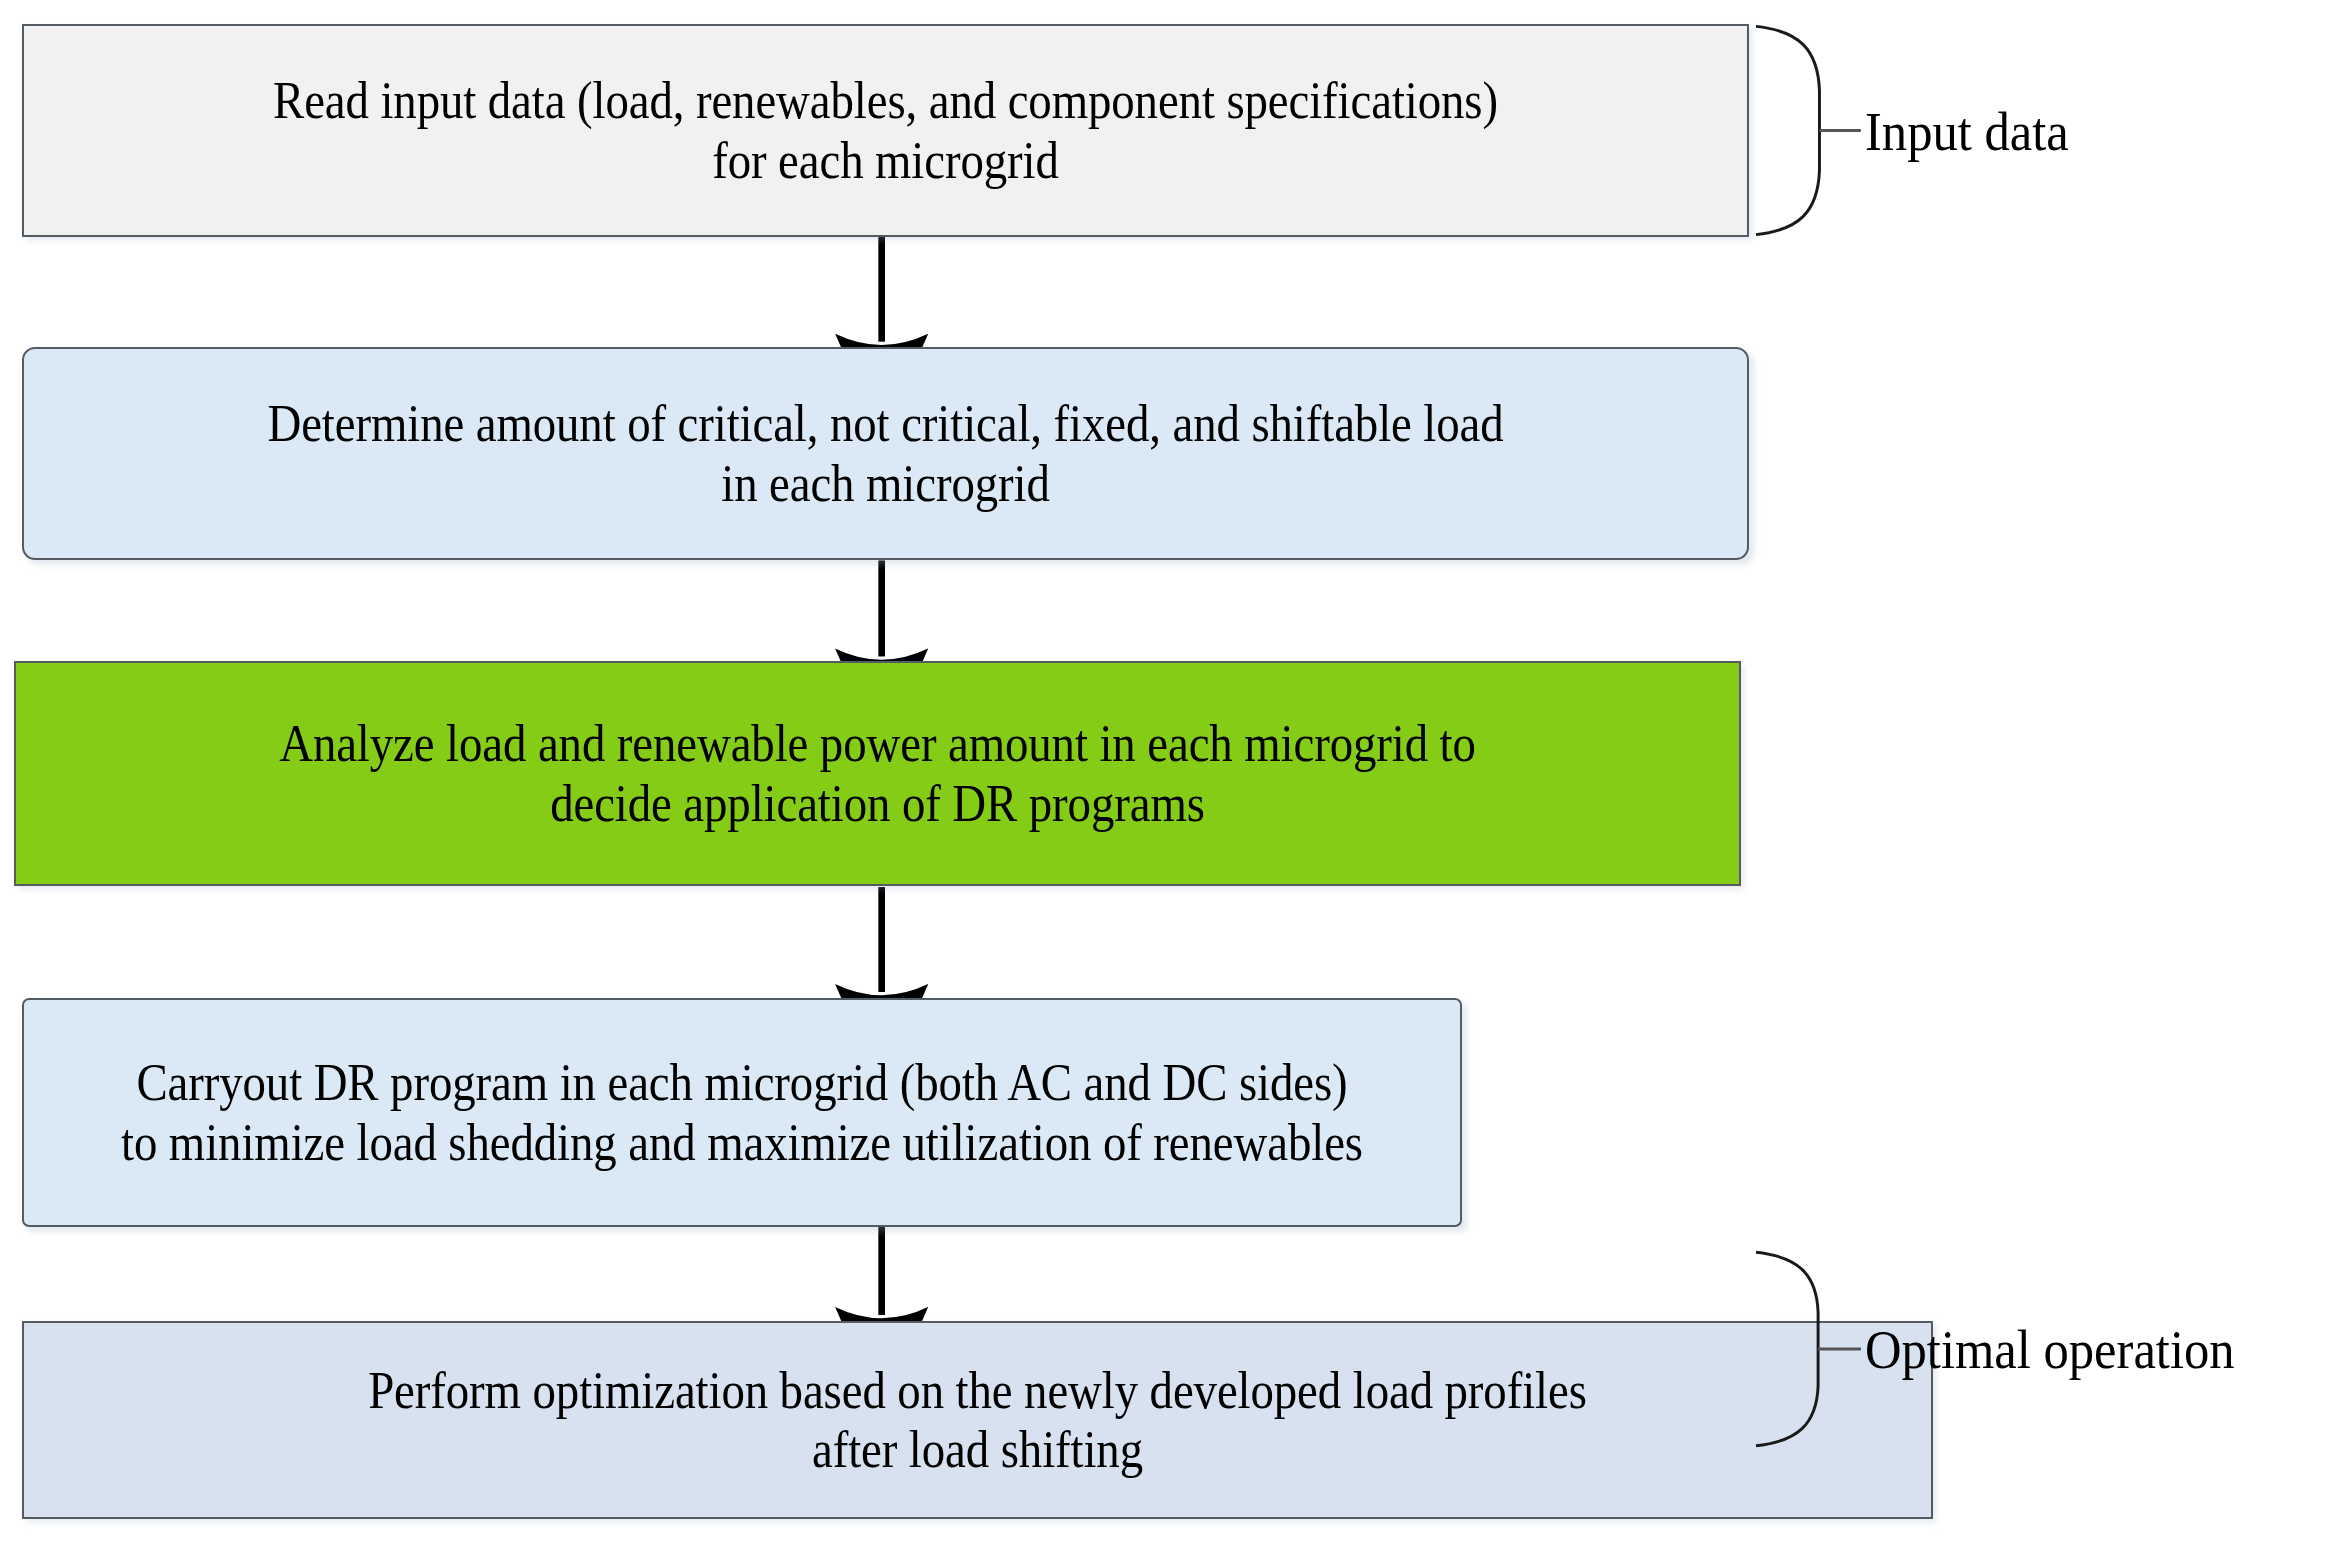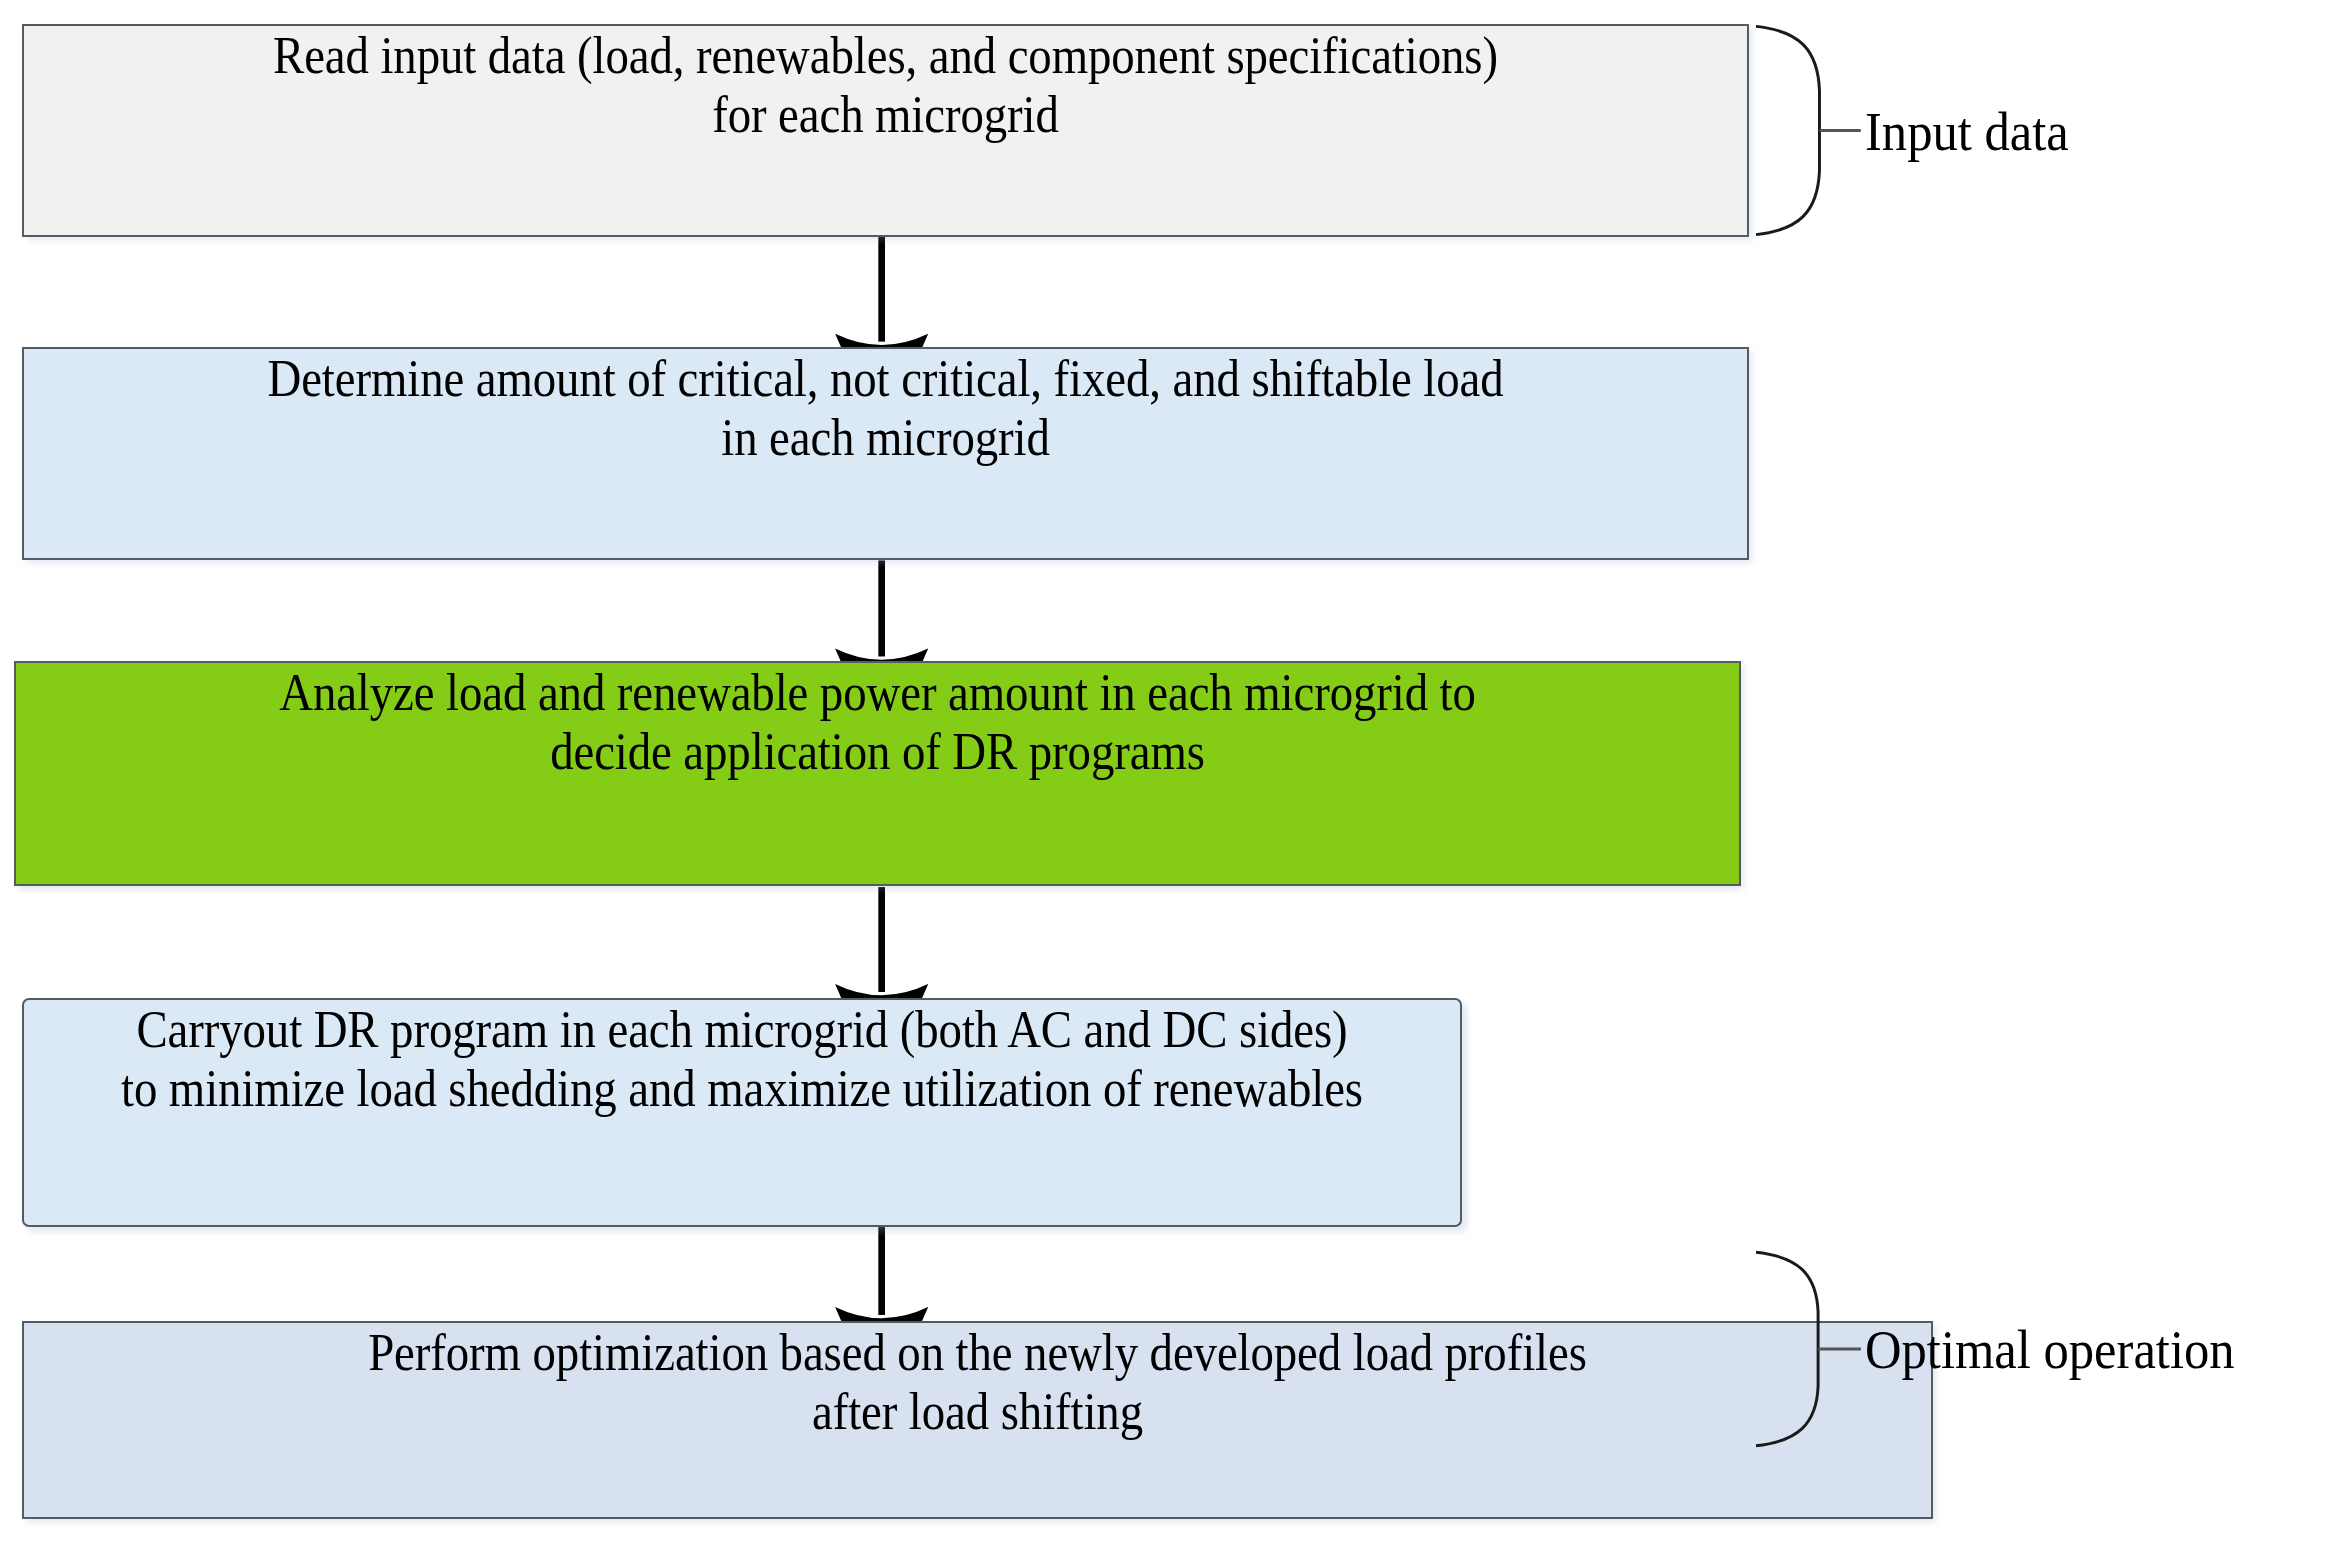--- a/index.html
+++ b/index.html
@@ -20,21 +20,21 @@
     inset: 0;
     width: 2342px;
     height: 1562px;
   }
 
   .node {
     position: absolute;
     box-sizing: border-box;
     border: 2.2px solid #545b63;
     display: flex;
-    align-items: flex-start;
+    align-items: center;
     justify-content: center;
     text-align: center;
     color: #000000;
     font-weight: 400;
     letter-spacing: -0.1px;
     box-shadow: 4.4px 4.4px 6.7px rgba(150,175,200,0.28);
   }
 
   .node .node-text {
     display: block;
@@ -42,21 +42,21 @@
     padding: 0 19px;
     font-size: 52px;
     line-height: 1.14;
     transform: scaleX(0.90);
     transform-origin: center center;
     white-space: pre-line;
   }
 
   
   #node-read-input      { left: 22px;  top: 24px;   width: 1727px; height: 213px;  background: #f1f1f1; }
-  #node-determine-load  { left: 22px;  top: 347px;  width: 1727px; height: 213px;  background: #dbe9f6; }
+  #node-determine-load  { left: 22px;  top: 347px;  width: 1727px; height: 213px;  background: #dbe9f6; border-radius: 13px; }
   #node-analyze-load    { left: 14px;  top: 661px;  width: 1727px; height: 225px;  background: #84cc16; }
   #node-carryout-dr     { left: 22px;  top: 998px; width: 1440px; height: 229px;  background: #dbe9f6; border-radius: 7px; }
   #node-perform-opt     { left: 22px;  top: 1321px; width: 1911px; height: 198px;  background: #d7e1f0; }
 
   
   #arrows {
     position: absolute;
     left: 0;
     top: 0;
     width: 2342px;

